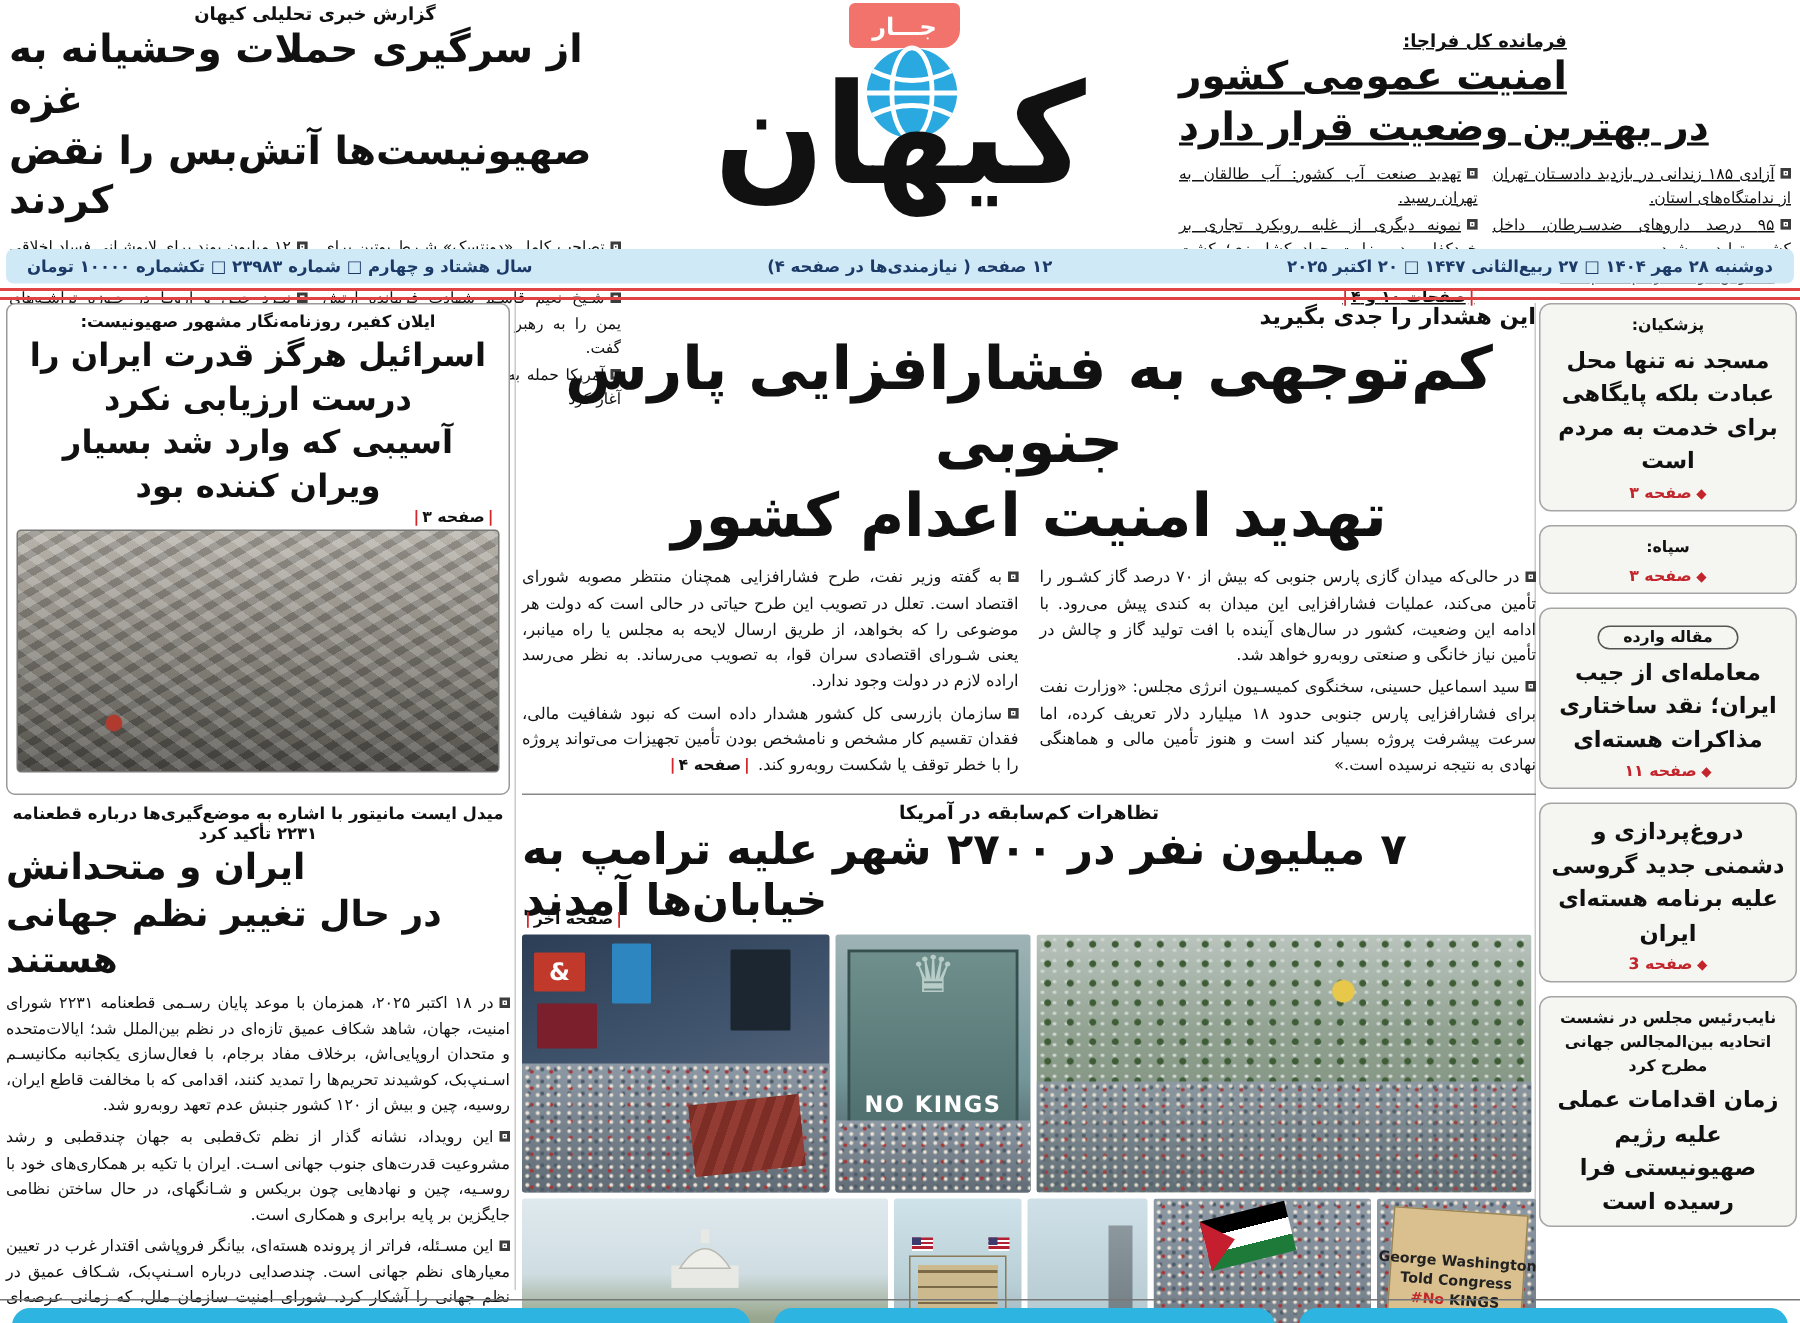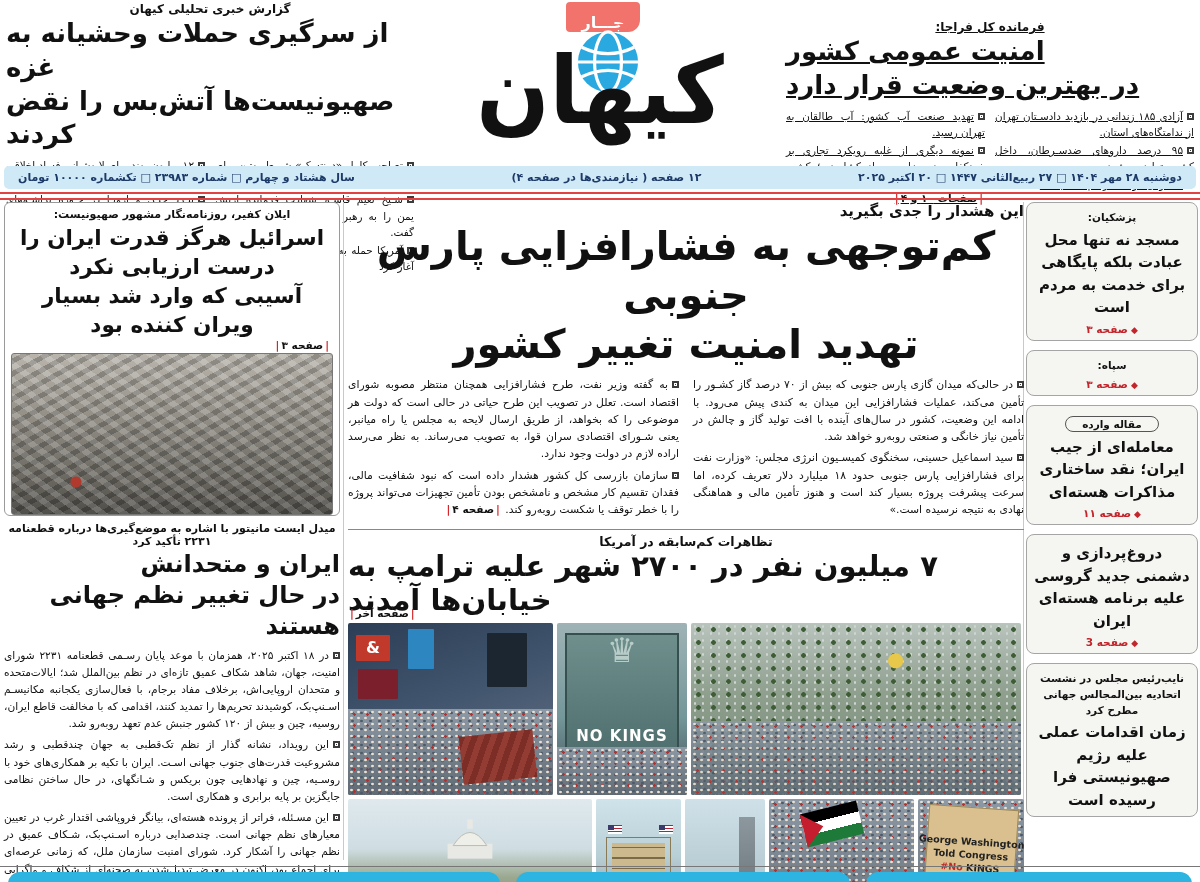--- a/index.html
+++ b/index.html
@@ -14,21 +14,21 @@
   .mhead{font-weight:bold;font-size:26px;line-height:1.3;text-align:left;margin:1px 0 5px;cursor:pointer;}
   .bul-cols{display:flex;gap:10px;}
   .bul-col{flex:1;}
   .buls{list-style:none;margin:0;padding:0;font-size:10.4px;line-height:1.55;text-align:justify;}
   .buls li{margin-bottom:2px;}
   .sq{display:inline-block;width:7px;height:7px;background:#3c3c3c;box-shadow:inset 0 0 0 2px #3c3c3c, inset 0 0 0 3px #fff;margin-left:4px;}
   .pref{font-weight:bold;font-size:10.5px;white-space:nowrap;}
   .pref::before,.pref::after{content:"|";color:#d3272c;font-weight:bold;margin:0 2px;}
   .logo-text{font-size:86px;font-weight:bold;line-height:1;margin-top:48px;letter-spacing:-2px;transform:scaleY(1.08);}
   .jar-badge{position:absolute;top:2px;left:158px;width:74px;height:30px;background:#f2736b;color:#fff;
-             font-weight:bold;font-size:16px;border-radius:4px 4px 12px 4px;display:flex;align-items:flex-end;justify-content:center;cursor:pointer;}
+             font-weight:bold;font-size:16px;border-radius:4px 4px 12px 4px;display:flex;align-items:center;justify-content:center;cursor:pointer;}
   .jar-badge::after{content:"";position:absolute;bottom:-6px;right:8px;border:7px solid transparent;border-top-color:#f2736b;}
   .globe{position:absolute;top:30px;left:168px;width:64px;height:64px;}
   
   .dateline{position:absolute;top:166px;left:4px;right:4px;height:23px;background:#cfe9f6;border-radius:5px;
             display:flex;align-items:center;justify-content:space-between;padding:0 14px;
             font-size:11px;font-weight:bold;color:#1c3a68;}
   .red-rule{position:absolute;top:192px;left:0;right:0;height:4px;border-top:2px solid #e04341;border-bottom:2px solid #e04341;}
   
   .vsep{position:absolute;top:202px;bottom:22px;width:1px;background:#c9c9c9;}
   .leftcol{position:absolute;left:4px;top:202px;width:336px;}
@@ -84,31 +84,31 @@
          background:linear-gradient(180deg,#000 0 33%,#fff 33% 66%,#1e7a38 66% 100%);}
   .pflag::before{content:"";position:absolute;left:0;top:0;border-top:17px solid transparent;border-bottom:17px solid transparent;border-left:20px solid #c41e2f;}
   .ph-gw{width:106px;height:143px;}
   .gw-sign{position:absolute;left:8px;top:8px;right:8px;height:92px;background:#d9c08e;border:1px solid #9a8658;
            transform:rotate(4deg);display:flex;flex-direction:column;align-items:center;justify-content:center;gap:2px;
            font-family:"DejaVu Sans",sans-serif;}
   .gw-l{font-size:9.5px;font-weight:bold;color:#222;white-space:nowrap;}
   .gw-red{color:#c2252b;}
   
   .box{border:1px solid #9a9a9a;border-radius:6px;background:#fff;}
-  .israel-box{padding:5px 6px 0;}
+  .israel-box{padding:5px 6px 14px;}
   .l-kick{font-size:11px;font-weight:bold;text-align:center;}
   .l-head{font-size:21.5px;font-weight:bold;text-align:center;line-height:1.35;margin:2px 0 0;cursor:pointer;}
   .l-ref{font-size:10px;margin:0 2px 2px;}
   .rubble{height:160px;border:1px solid #777;border-radius:3px;margin-top:2px;background:
       radial-gradient(circle at 20% 80%, #b03a2e 0 5px, transparent 6px),
       repeating-linear-gradient(37deg, rgba(255,255,255,.18) 0 6px, transparent 6px 13px),
       repeating-linear-gradient(-29deg, rgba(0,0,0,.22) 0 5px, transparent 5px 11px),
       linear-gradient(180deg,#b9b5ad 0%,#97938b 35%,#6e6b64 75%,#504e49 100%);}
   .order{margin-top:6px;}
-  .o-head{font-size:24px;font-weight:bold;text-align:right;line-height:1.3;margin:1px 0 4px;cursor:pointer;}
+  .o-head{font-size:24px;font-weight:bold;text-align:left;line-height:1.3;margin:1px 0 4px;cursor:pointer;}
   .o-body{font-size:10.6px;line-height:1.62;text-align:justify;}
   
   .sb-box{border:1px solid #a5a5a5;border-radius:8px;background:#f5f5f2;padding:7px 6px 5px;margin-bottom:9px;text-align:center;}
   .sb-kick{font-size:10.5px;font-weight:bold;margin-bottom:3px;line-height:1.5;}
   .sb-pill{display:inline-block;border:1px solid #555;border-radius:10px;font-size:10.5px;font-weight:bold;padding:1px 16px;margin-bottom:4px;}
   .sb-head{font-size:15px;font-weight:bold;line-height:1.5;cursor:pointer;}
   .sb-ref{margin-top:4px;font-size:10.5px;font-weight:bold;color:#c2252b;}
   .dia{color:#c2252b;margin-left:3px;font-size:9px;}
   
   .footer{position:absolute;left:0;right:0;top:866px;height:16px;border-top:1px solid #777;}
@@ -203,21 +203,21 @@
         <p class="para"><span class="sq"></span><span>در ۱۸ اکتبر ۲۰۲۵، همزمان با موعد پایان رسـمی قطعنامه ۲۲۳۱ شورای امنیت، جهان، شاهد شکاف عمیق تازه‌ای در نظم بین‌الملل شد؛ ایالات‌متحده و متحدان اروپایی‌اش، برخلاف مفاد برجام، با فعال‌سازی یکجانبه مکانیسـم اسـنپ‌بک، کوشیدند تحریم‌ها را تمدید کنند، اقدامی که با مخالفت قاطع ایران، روسیه، چین و بیش از ۱۲۰ کشور جنبش عدم تعهد روبه‌رو شد.</span></p>
         <p class="para"><span class="sq"></span><span>این رویداد، نشانه گذار از نظم تک‌قطبی به جهان چندقطبی و رشد مشروعیت قدرت‌های جنوب جهانی اسـت. ایران با تکیه بر همکاری‌های خود با روسـیه، چین و نهادهایی چون بریکس و شـانگهای، در حال ساختن نظامی جایگزین بر پایه برابری و همکاری است.</span></p>
         <p class="para"><span class="sq"></span><span>این مسـئله، فراتر از پرونده هسته‌ای، بیانگر فروپاشی اقتدار غرب در تعیین معیارهای نظم جهانی است. چندصدایی درباره اسـنپ‌بک، شـکاف عمیق در نظم جهانی را آشکار کرد. شورای امنیت سازمان ملل، که زمانی عرصه‌ای برای اجماع بود، اکنون در معرض تبدیل‌شدن به صحنه‌ای از شکاف و واگرایی است و چالش ایران نسبت به قطعنامه ۲۲۳۱ به نمادی از شورش گسترده‌تر علیه غرب، بدل شده است.</span> </p>
       </div>
     </div>
 
   </div>
 
   <div class="center">
     <div class="c-kick">این هشدار را جدی بگیرید</div>
-    <div class="c-head"><span>کم‌توجهی به فشارافزایی پارس جنوبی</span><br><span>تهدید امنیت تغییر کشور</span></div>
+    <div class="c-head"><span>کم‌توجهی به فشارافزایی پارس جنوبی</span><br><span>تهدید امنیت اعدام کشور</span></div>
     <div class="body-cols">
       <div class="col">
         <p class="para"><span class="sq"></span><span>در حالی‌که میدان گازی پارس جنوبی که بیش از ۷۰ درصد گاز کشـور را تأمین می‌کند، عملیات فشارافزایی این میدان به کندی پیش می‌رود. با ادامه این وضعیت، کشور در سال‌های آینده با افت تولید گاز و چالش در تأمین نیاز خانگی و صنعتی روبه‌رو خواهد شد.</span></p>
         <p class="para"><span class="sq"></span><span>سید اسماعیل حسینی، سخنگوی کمیسـیون انرژی مجلس: «وزارت نفت برای فشارافزایی پارس جنوبی حدود ۱۸ میلیارد دلار تعریف کرده، اما سرعت پیشرفت پروژه بسیار کند است و هنوز تأمین مالی و هماهنگی نهادی به نتیجه نرسیده است.»</span></p>
       </div>
       <div class="col">
         <p class="para"><span class="sq"></span><span>به گفته وزیر نفت، طرح فشارافزایی همچنان منتظر مصوبه شورای اقتصاد است. تعلل در تصویب این طرح حیاتی در حالی است که دولت هر موضوعی را که بخواهد، از طریق ارسال لایحه به مجلس یا راه میانبر، یعنی شـورای اقتصادی سران قوا، به تصویب می‌رساند. به نظر می‌رسد اراده لازم در دولت وجود ندارد.</span></p>
         <p class="para"><span class="sq"></span><span>سازمان بازرسی کل کشور هشدار داده است که نبود شفافیت مالی، فقدان تقسیم کار مشخص و نامشخص بودن تأمین تجهیزات می‌تواند پروژه را با خطر توقف یا شکست روبه‌رو کند.</span> <span class="pref">صفحه ۴</span></p>
       </div>
     </div>

